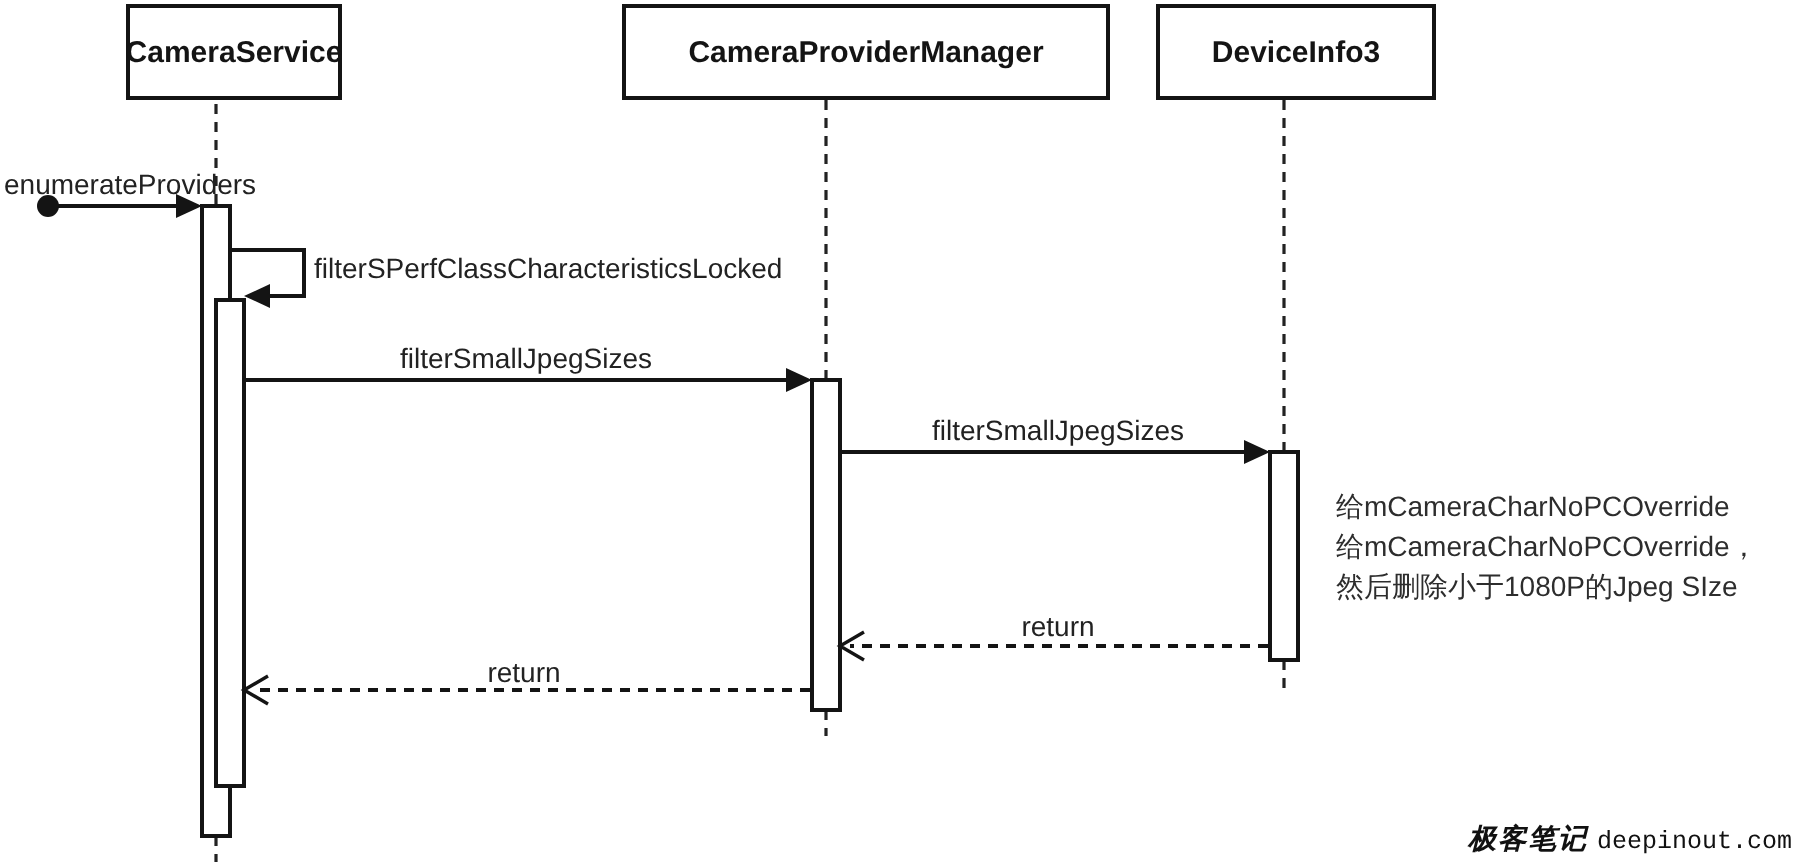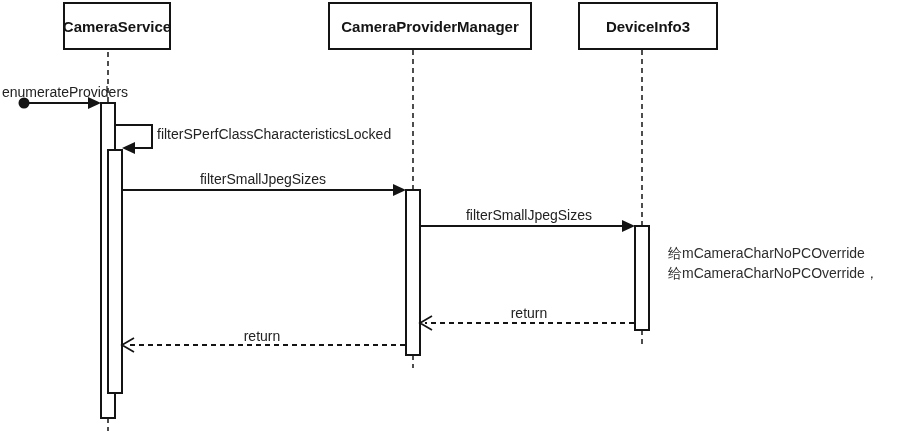--- a/index.html
+++ b/index.html
@@ -7,21 +7,21 @@
     position:relative;width:903px;height:434px;background:#fff;
     font-family:"Liberation Sans",sans-serif;overflow:hidden;color:#1f1f1f;
   }
   #diagram-svg{position:absolute;left:0;top:0;}
   .participant{
     position:absolute;top:2px;height:48px;border:2px solid #141414;background:#fff;
     display:flex;align-items:center;justify-content:center;
     font-weight:bold;font-size:15px;color:#141414;box-sizing:border-box;
   }
   #p-cs{left:43px;width:108px;margin-left:20px;}
-  #p-cpm{left:328px;width:204px;}
+  #p-cpm{left:311px;width:244px;}
   #p-di3{left:578px;width:140px;}
   .msg-label{position:absolute;font-size:14px;color:#222;white-space:nowrap;}
   .center{transform:translateX(-50%);}
   #lbl-enumerate{left:2px;top:84px;}
   #lbl-filter-sperf{left:157px;top:126px;text-align:center;}
   #lbl-fsjs1{left:263px;top:171px;}
   #lbl-fsjs2{left:529px;top:207px;}
   #lbl-return1{left:529px;top:305px;}
   #lbl-return2{left:262px;top:328px;}
   .note{
@@ -90,16 +90,21 @@
   <div class="msg-label" id="lbl-enumerate">enumerateProviders</div>
   <div class="msg-label" id="lbl-filter-sperf">filterSPerfClassCharacteristicsLocked</div>
   <div class="msg-label center" id="lbl-fsjs1">filterSmallJpegSizes</div>
   <div class="msg-label center" id="lbl-fsjs2">filterSmallJpegSizes</div>
   <div class="msg-label center" id="lbl-return1">return</div>
   <div class="msg-label center" id="lbl-return2">return</div>
 
   <div class="note">
     <div>给mCameraCharNoPCOverride</div>
     <div>给mCameraCharNoPCOverride，</div>
+    <div>然后删除小于1080P的Jpeg SIze</div>
   </div>
 
+  <div class="watermark">
+    <span class="cn">极客笔记</span>
+    <span class="en">deepinout.com</span>
+  </div>
 
 </div>
 
 </body></html>

